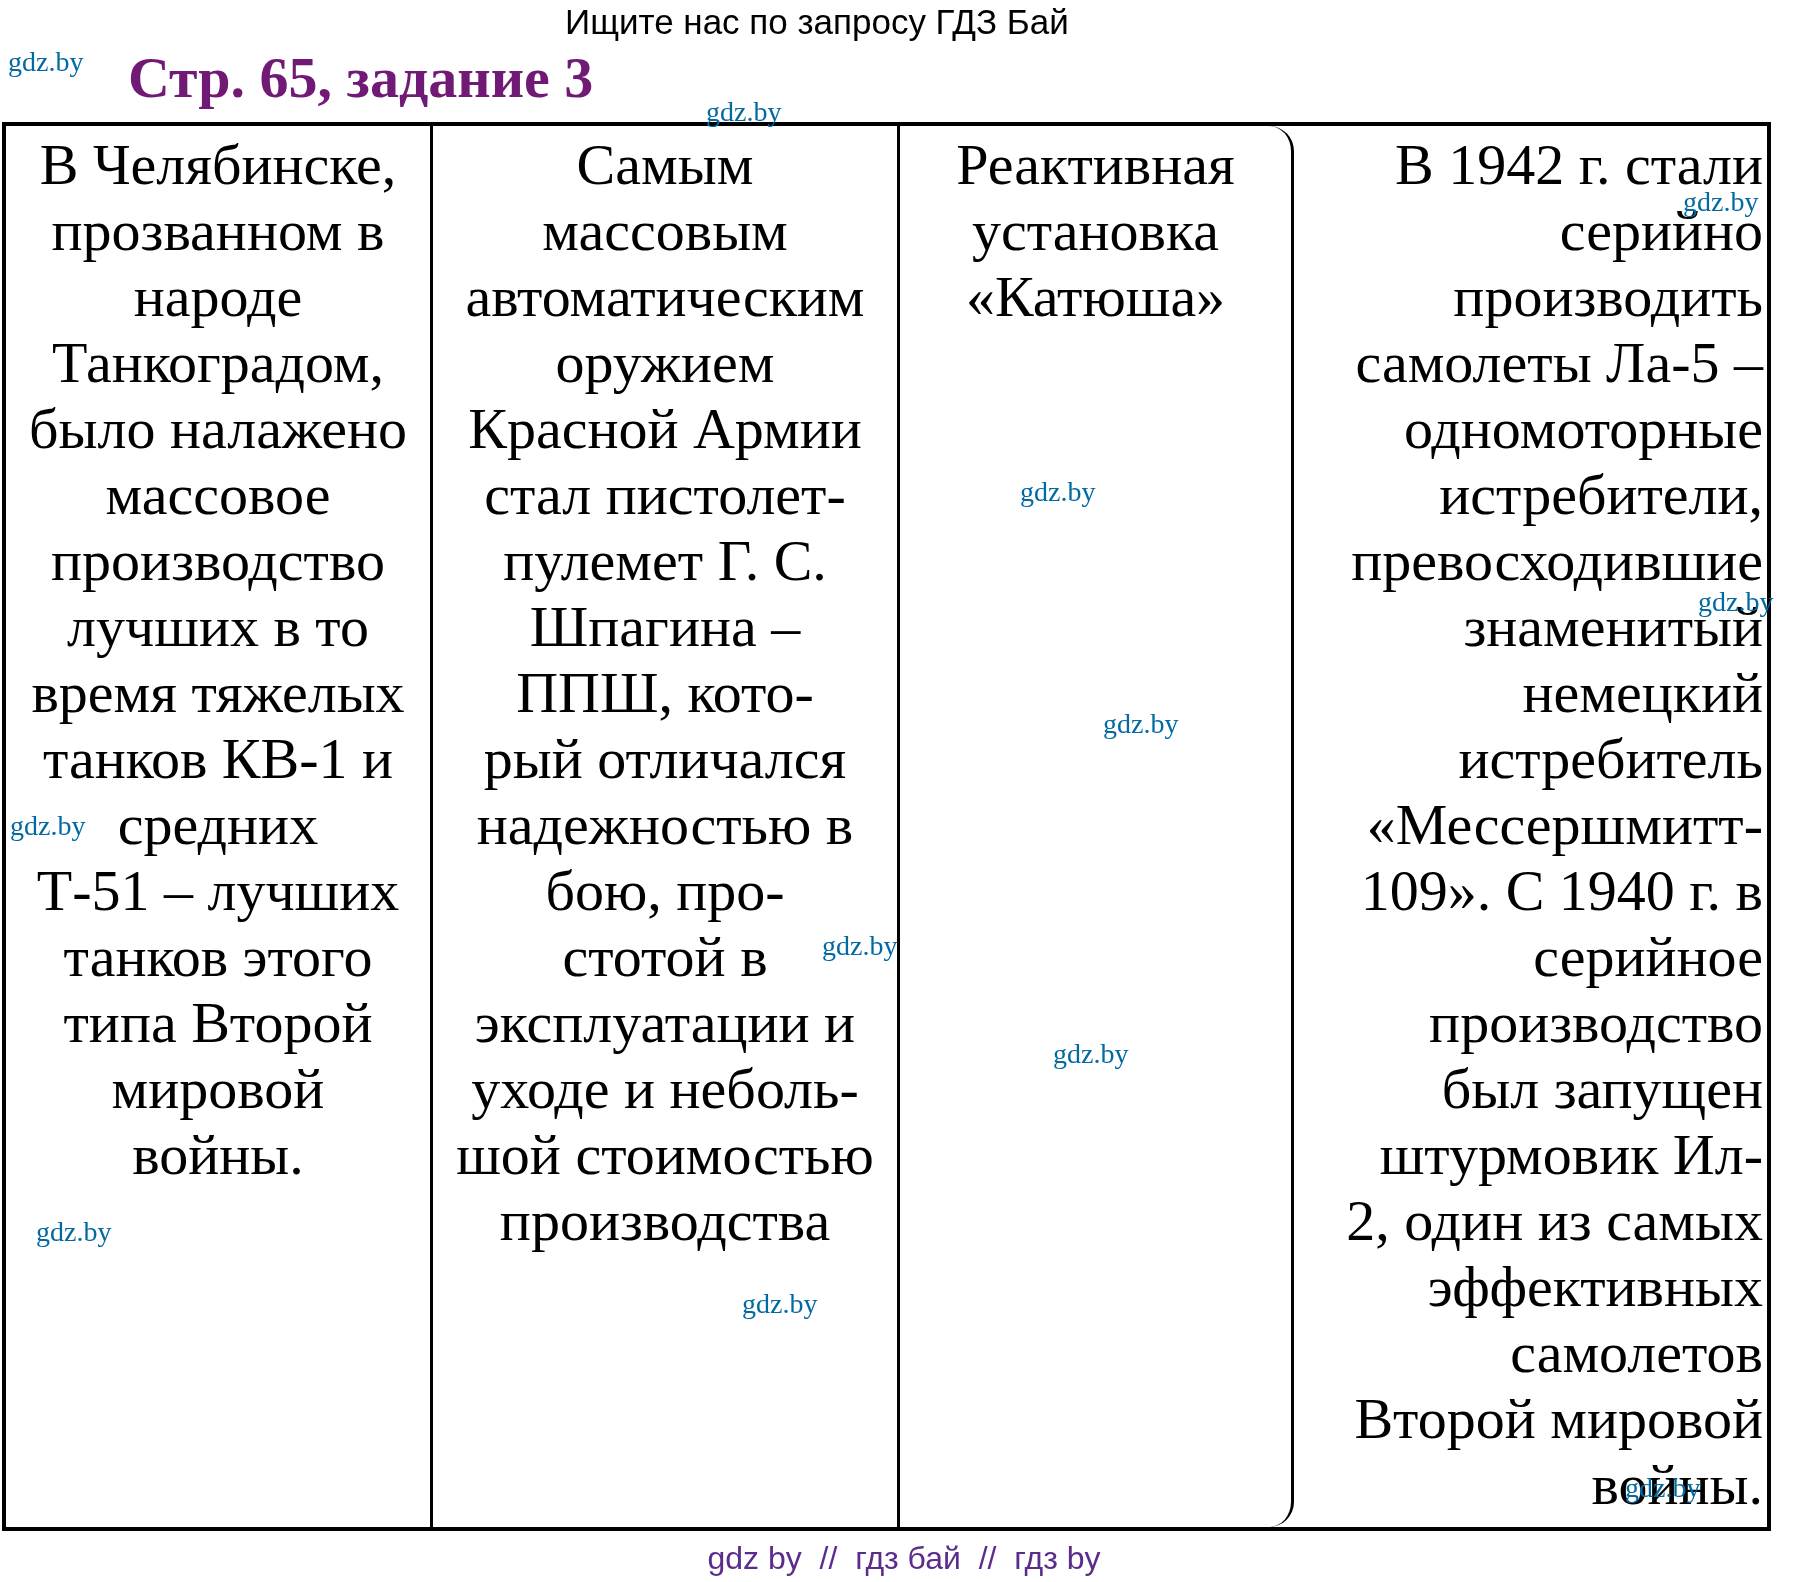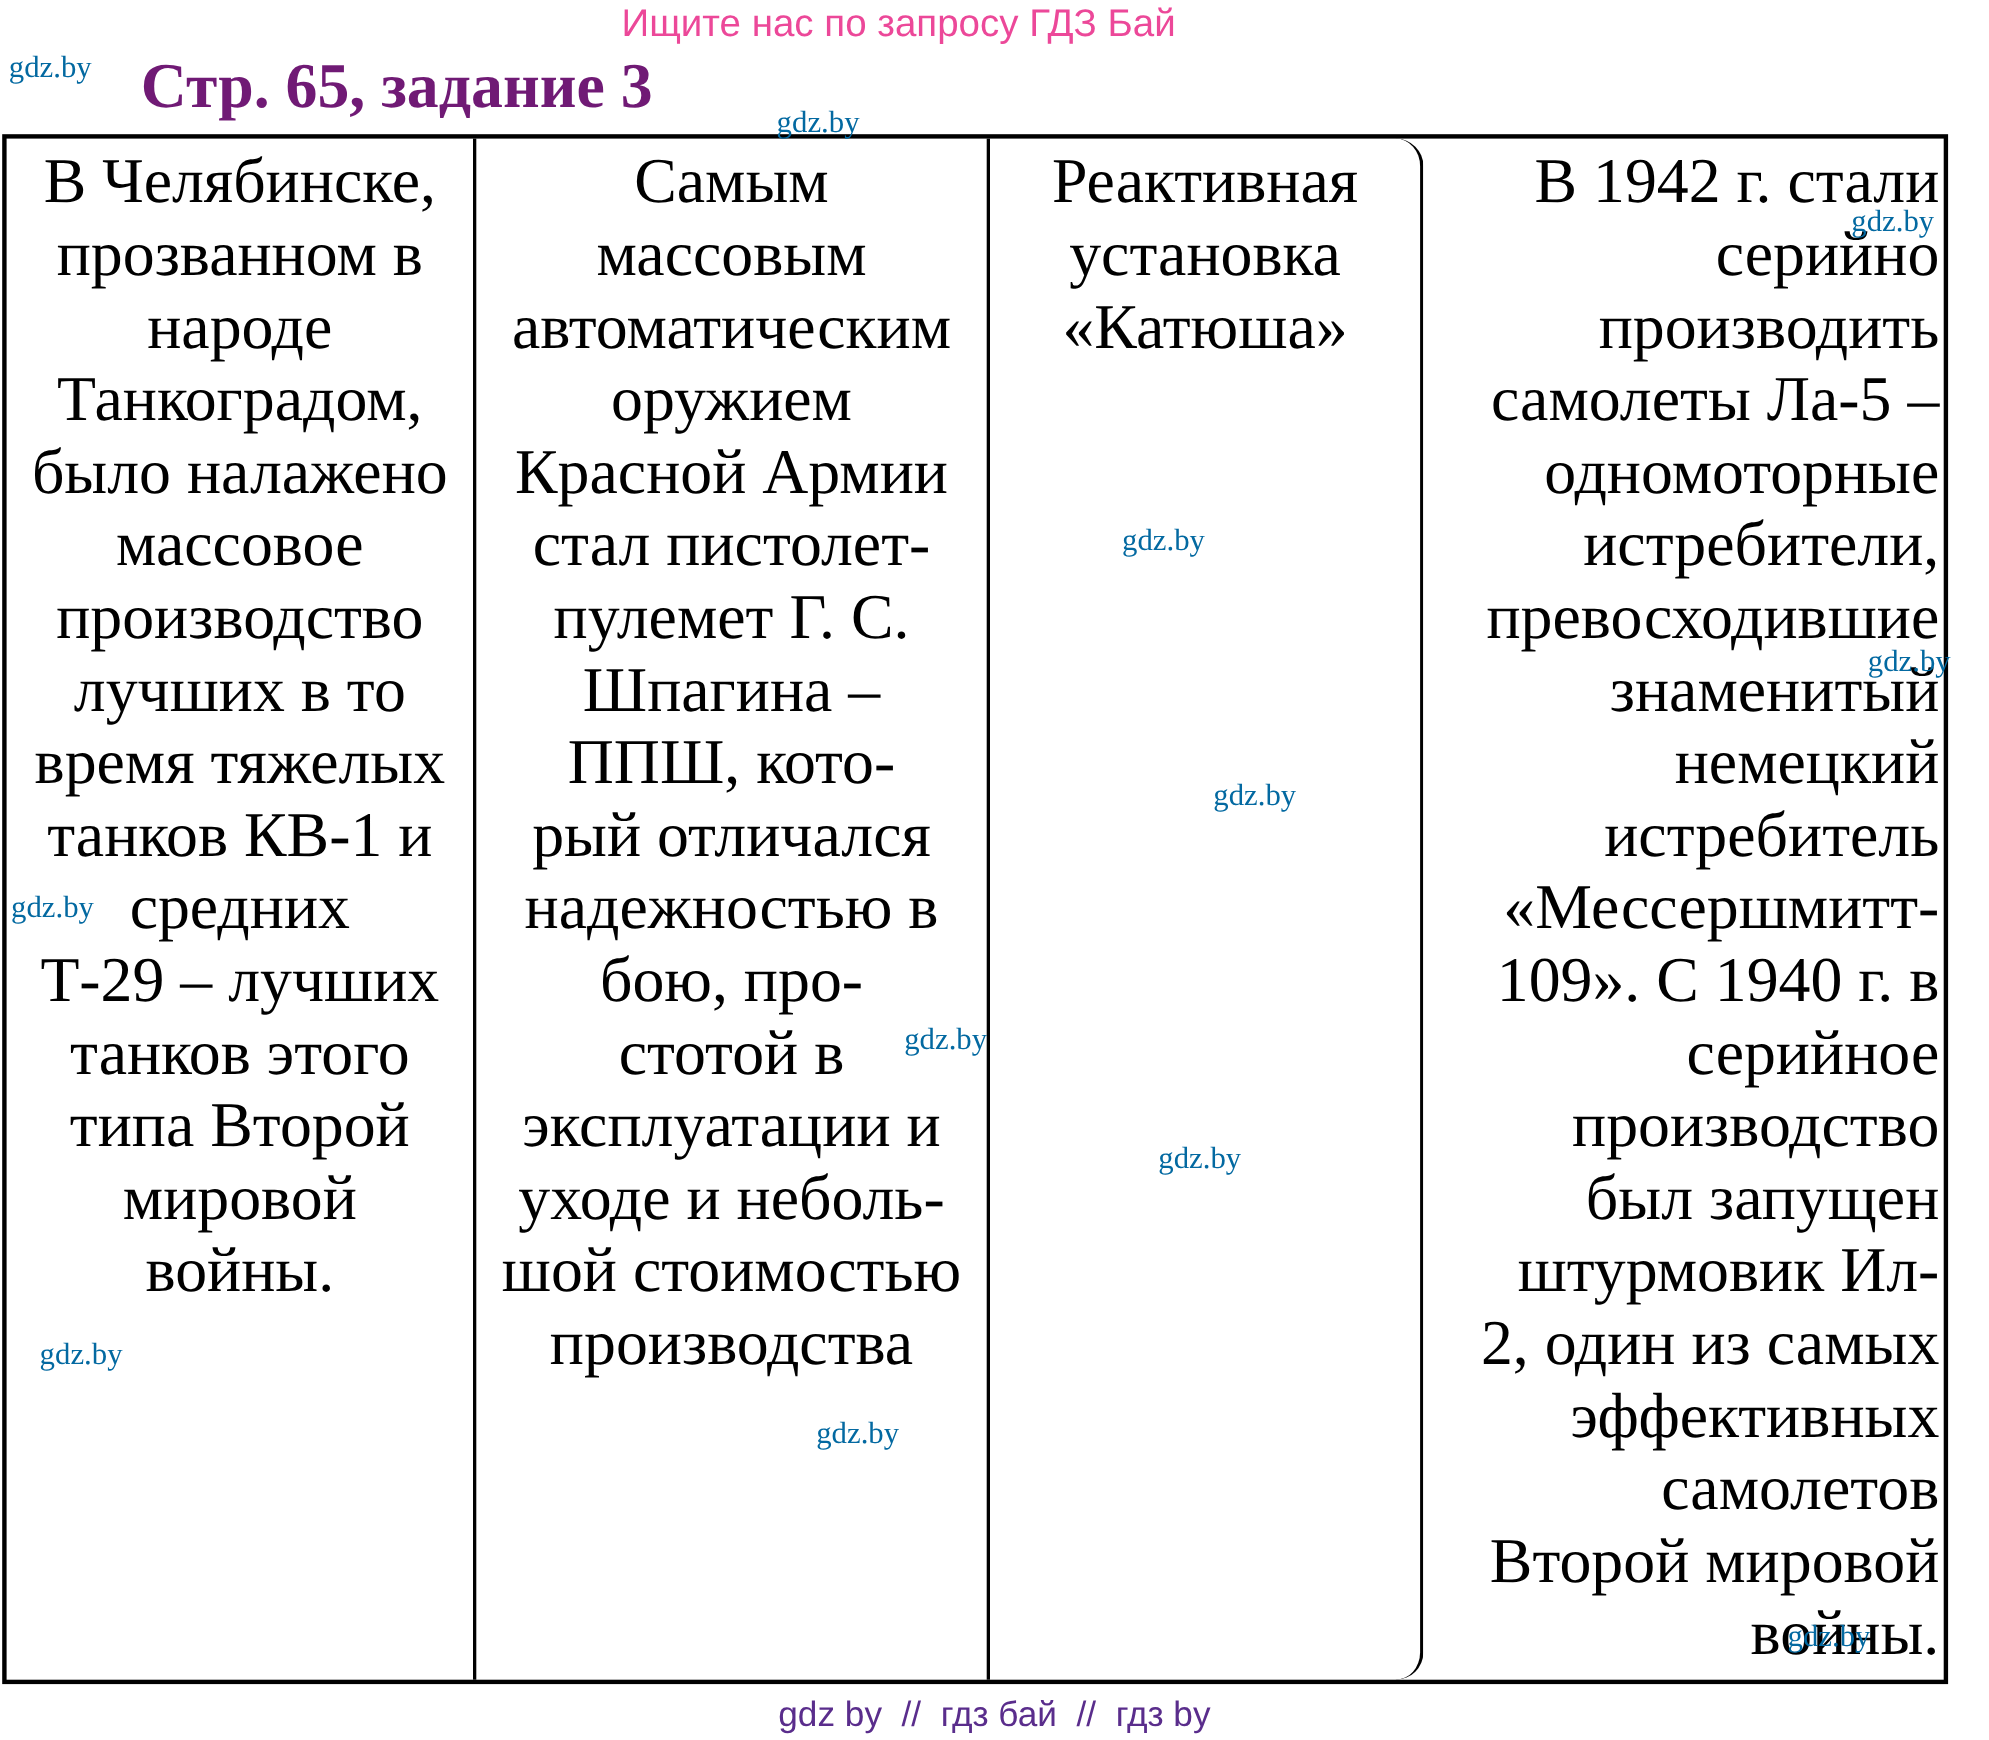--- a/index.html
+++ b/index.html
@@ -6,21 +6,21 @@
   body{
     position:relative;
     width:1808px;height:1582px;
     background:#ffffff;
     overflow:hidden;
     font-family:"Liberation Serif", serif;
   }
   .promo-header{
     position:absolute;left:565px;top:2px;
     font-family:"Liberation Sans", sans-serif;
-    font-size:35px;color:#ec4899;white-space:pre;
+    font-size:35px;color:#000000;white-space:pre;
   }
   .page-title{
     position:absolute;left:128px;top:44px;
     font-family:"Liberation Serif", serif;
     font-weight:bold;font-size:58px;color:#701a75;white-space:pre;
   }
   .answer-table{
     position:absolute;left:2px;top:122px;
     width:1769px;height:1409px;
     border:4px solid #000;
@@ -77,21 +77,21 @@
 прозванном в
 народе
 Танкоградом,
 было налажено
 массовое
 производство
 лучших в то
 время тяжелых
 танков КВ-1 и
 средних
-Т-29 – лучших
+Т-51 – лучших
 танков этого
 типа Второй
 мировой
 войны.</div>
   <div class="cell cell-2">Самым
 массовым
 автоматическим
 оружием
 Красной Армии
 стал пистолет-

